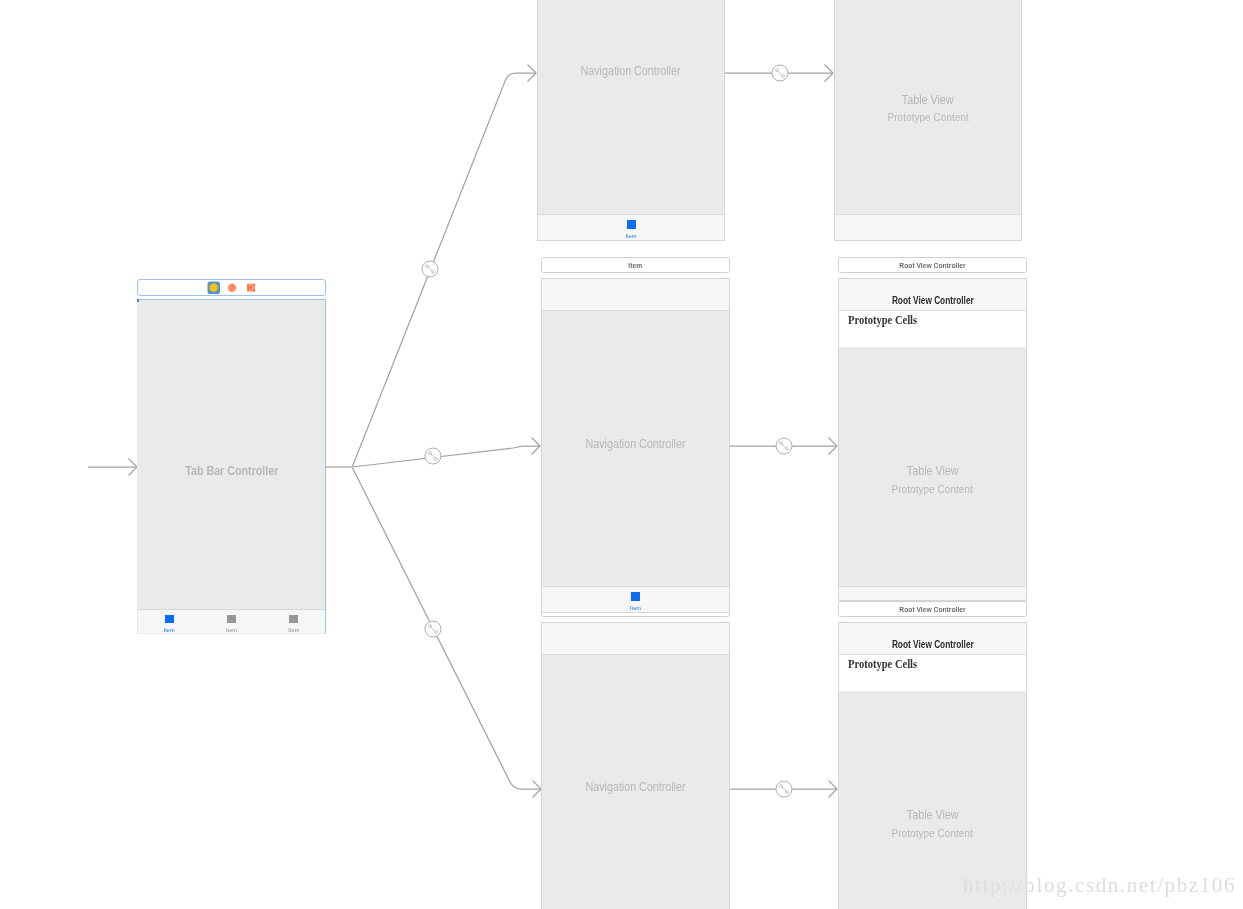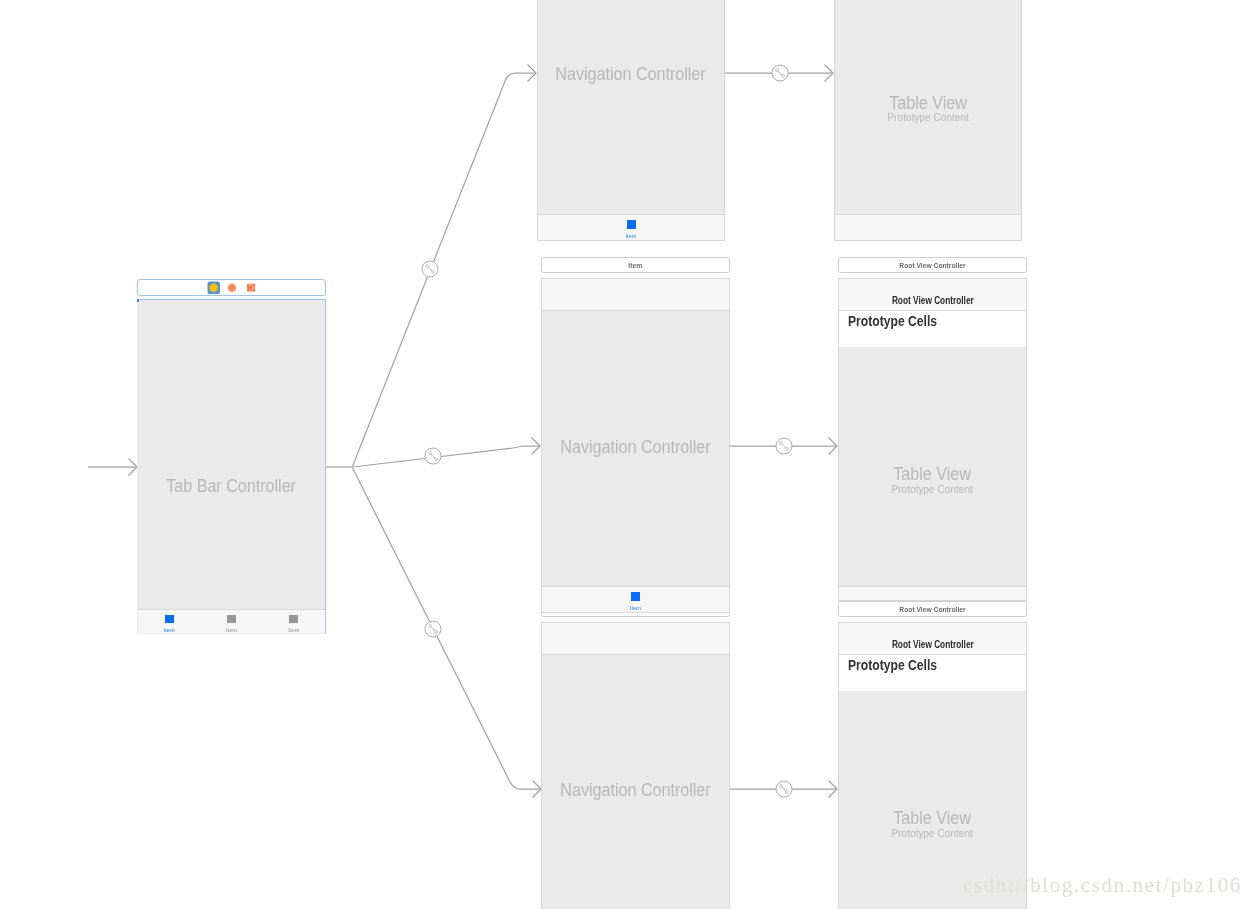--- a/index.html
+++ b/index.html
@@ -10,31 +10,31 @@
   #root{position:absolute;left:0;top:0;width:1243px;height:909px;}
 
   .scene-dock{position:absolute;background:#ffffff;border:1px solid #cfcfcf;border-radius:2.5px;
               box-sizing:border-box;display:flex;align-items:center;justify-content:center;}
   .dock-title{font-size:8px;font-weight:bold;color:#6b6b6b;white-space:nowrap;}
   .dock-title>span{display:inline-block;transform:scaleX(0.84);transform-origin:center;}
 
   .vc{position:absolute;box-sizing:border-box;background:#eaeaea;border:1px solid #d6d6d6;overflow:hidden;}
   .vc.sel{border:1px solid #a8cdf0;}
   .vc-label{position:absolute;left:0;right:0;text-align:center;color:#b7b7b7;white-space:nowrap;}
-  .lbl-big{font-size:18px;letter-spacing:-0.05px;}
+  .lbl-big{font-size:12px;letter-spacing:-0.05px;}
   .lbl-big>span,.lbl-small>span{display:inline-block;transform:scaleX(0.9);transform-origin:center;}
   .lbl-small{font-size:11px;letter-spacing:.1px;}
 
   .navbar{position:absolute;left:0;right:0;background:#f7f7f7;border-bottom:1px solid #dcdcdc;
           box-sizing:border-box;}
   .navbar-title{position:absolute;left:0;right:0;text-align:center;font-size:10.5px;font-weight:bold;
                 color:#2b2b2b;white-space:nowrap;}
   .navbar-title>span{display:inline-block;transform:scaleX(0.79);transform-origin:center;}
   .proto-hdr{position:absolute;left:0;right:0;background:#ffffff;box-sizing:border-box;}
-  .proto-hdr-t{position:absolute;font-size:15px;font-weight:bold;color:#333333;white-space:nowrap;}
+  .proto-hdr-t{position:absolute;font-size:13px;font-weight:bold;color:#333333;white-space:nowrap;font-family:Liberation Serif, serif;}
   .proto-hdr-t>span{display:inline-block;transform:scaleX(0.81);transform-origin:left center;}
 
   .tabbar{position:absolute;left:0;right:0;bottom:0;background:#f6f6f6;border-top:1px solid #d9d9d9;
           box-sizing:border-box;display:flex;}
   .tabitem{flex:1;display:flex;flex-direction:column;align-items:center;justify-content:flex-start;padding-top:5px;}
   .tabicon{width:9px;height:9px;background:#979797;}
   .tabicon.on{background:#0a6cf0;}
   .tablbl{font-size:5.5px;color:#8e8e8e;margin-top:4px;letter-spacing:.1px;}
   .tablbl.on{color:#1a7ff0;}
 
@@ -91,21 +91,21 @@
         <rect x="109.4" y="4.2" width="1.3" height="7" rx="0.3" fill="#fb5a28"></rect>
         <path d="M111.9 5.1 L114.1 7.7 L111.9 10.3 Z" fill="#fb5a28"></path>
         <path d="M115.2 4.2 h1.6 v2.0 h-1.6 z" fill="#fb5a28"></path>
         <path d="M115.2 9.2 h1.6 v2.0 h-1.6 z" fill="#fb5a28"></path>
       </g>
     </svg>
   </div>
 
   <div class="vc sel" style="left:137px;top:299px;width:189px;height:335px;border:1px solid #9dc5ea;border-top-width:1.5px;border-top-color:#9dc5ea;border-left-color:#eaeaea;border-bottom-color:#ececec;">
 
-    <div class="vc-label lbl-big" style="top:176px;"><span>Tab Bar Controller</span></div>
+    <div class="vc-label lbl-big" style="top:164px;font-weight:bold;"><span>Tab Bar Controller</span></div>
     <div class="tabbar" style="height:24px;">
       <div class="tabitem">
         <div class="tabicon on"></div>
         <div class="tablbl on">Item</div>
       </div>
       <div class="tabitem">
         <div class="tabicon"></div>
         <div class="tablbl">Item</div>
       </div>
       <div class="tabitem">
@@ -236,14 +236,14 @@
         <circle r="8" fill="#ffffff" stroke="#aeaeae" stroke-width="1"></circle>
         <g stroke="#c2c2c2" stroke-width="0.95" fill="none">
           <line x1="-2.2" y1="-2.2" x2="2.2" y2="2.2"></line>
           <circle cx="-3" cy="-3" r="1.35" fill="#ffffff"></circle>
           <circle cx="3" cy="3" r="1.35" fill="#ffffff"></circle>
         </g>
       </g>
     </g>
   </svg>
 
-  <div class="wm" style="left:963px;top:873px;font-size:21px;letter-spacing:1.6px;color:#ddded7;">csdn://blog.csdn.net/pbz106</div>
+  <div class="wm" style="left:963px;top:873px;font-size:21px;letter-spacing:1.6px;color:#ddded7;">http://blog.csdn.net/pbz106</div>
 </div>
 
 </body></html>

